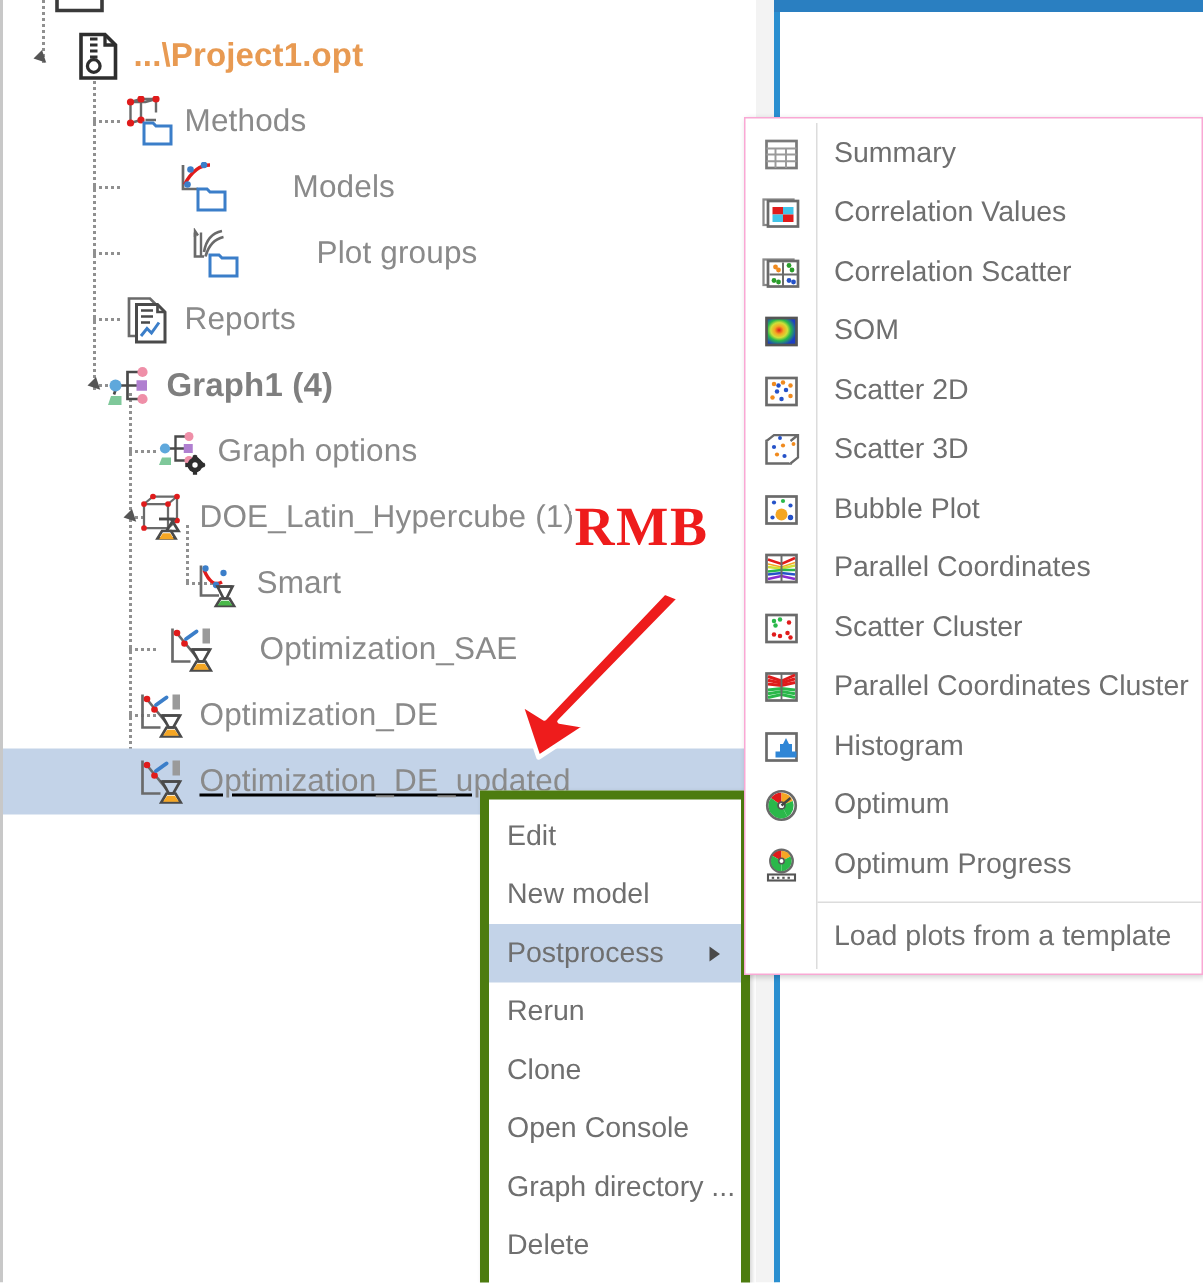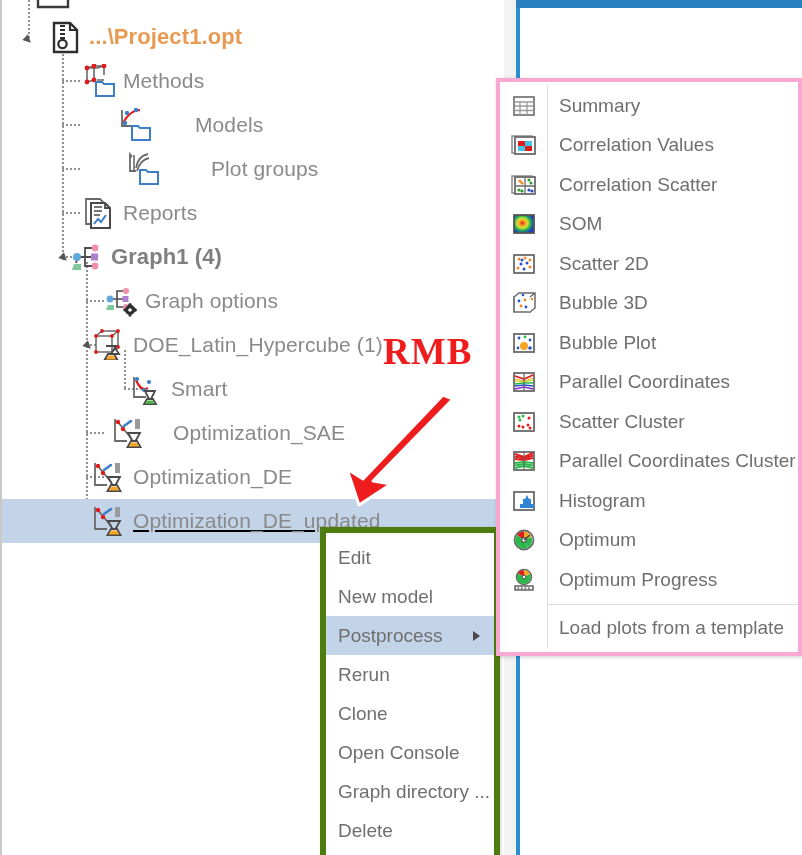--- a/index.html
+++ b/index.html
@@ -77,21 +77,21 @@
   .ctx-arrow{
     position:absolute;right:14px;top:50%;transform:translateY(-50%);
     width:0;height:0;border-left:7px solid #4a4a4a;
     border-top:5px solid transparent;border-bottom:5px solid transparent;
   }
 
   
   #submenu{
     position:absolute;left:496px;top:78px;width:306px;
     background:#ffffff;
-    border:4px solid #f9a8d4;
+    border:1px solid #f9a8d4;
     box-shadow:1px 1px 4px rgba(0,0,0,.2);
     padding:4px 0 4px 0;
     box-sizing:border-box;
     z-index:60;
   }
   #submenu:before{
     content:"";position:absolute;left:47px;top:3px;bottom:3px;
     border-left:1px solid #dcdcdc;
   }
   .sub-item{
@@ -492,21 +492,21 @@
         <path d="M3 7 h16 v15 h-16 z" fill="#fff" stroke="#6a6a6a" stroke-width="1.7"></path>
         <path d="M3 7 l5 -4 h16 v15 l-5 4 M19 7 l5 -4" fill="#fff" stroke="#6a6a6a" stroke-width="1.5"></path>
         <circle cx="8" cy="11" r="1.4" fill="#2552c8"></circle>
           <circle cx="14" cy="10" r="1.4" fill="#f08a1e"></circle>
         <circle cx="10" cy="16" r="1.4" fill="#f08a1e"></circle>
           <circle cx="15" cy="17" r="1.4" fill="#2552c8"></circle>
         <circle cx="21" cy="9" r="1.3" fill="#f08a1e"></circle>
           <circle cx="12" cy="5" r="1.3" fill="#2552c8"></circle>
       </svg>
     </span>
-    <span class="sub-text">Bubble 3D</span>
+    <span class="sub-text">Scatter 3D</span>
   </div>
 
   <div class="sub-item">
     <span class="sub-icon">
       <svg width="26" height="26" viewBox="0 0 26 26">
         <rect x="3" y="4" width="20" height="18" fill="#fff" stroke="#6a6a6a" stroke-width="1.8"></rect>
         <circle cx="13" cy="16" r="4" fill="#f5a623"></circle>
         <circle cx="8" cy="8" r="1.4" fill="#2552c8"></circle>
           <circle cx="14" cy="7" r="1.4" fill="#2ab84a"></circle>
         <circle cx="19" cy="10" r="1.4" fill="#2552c8"></circle>

